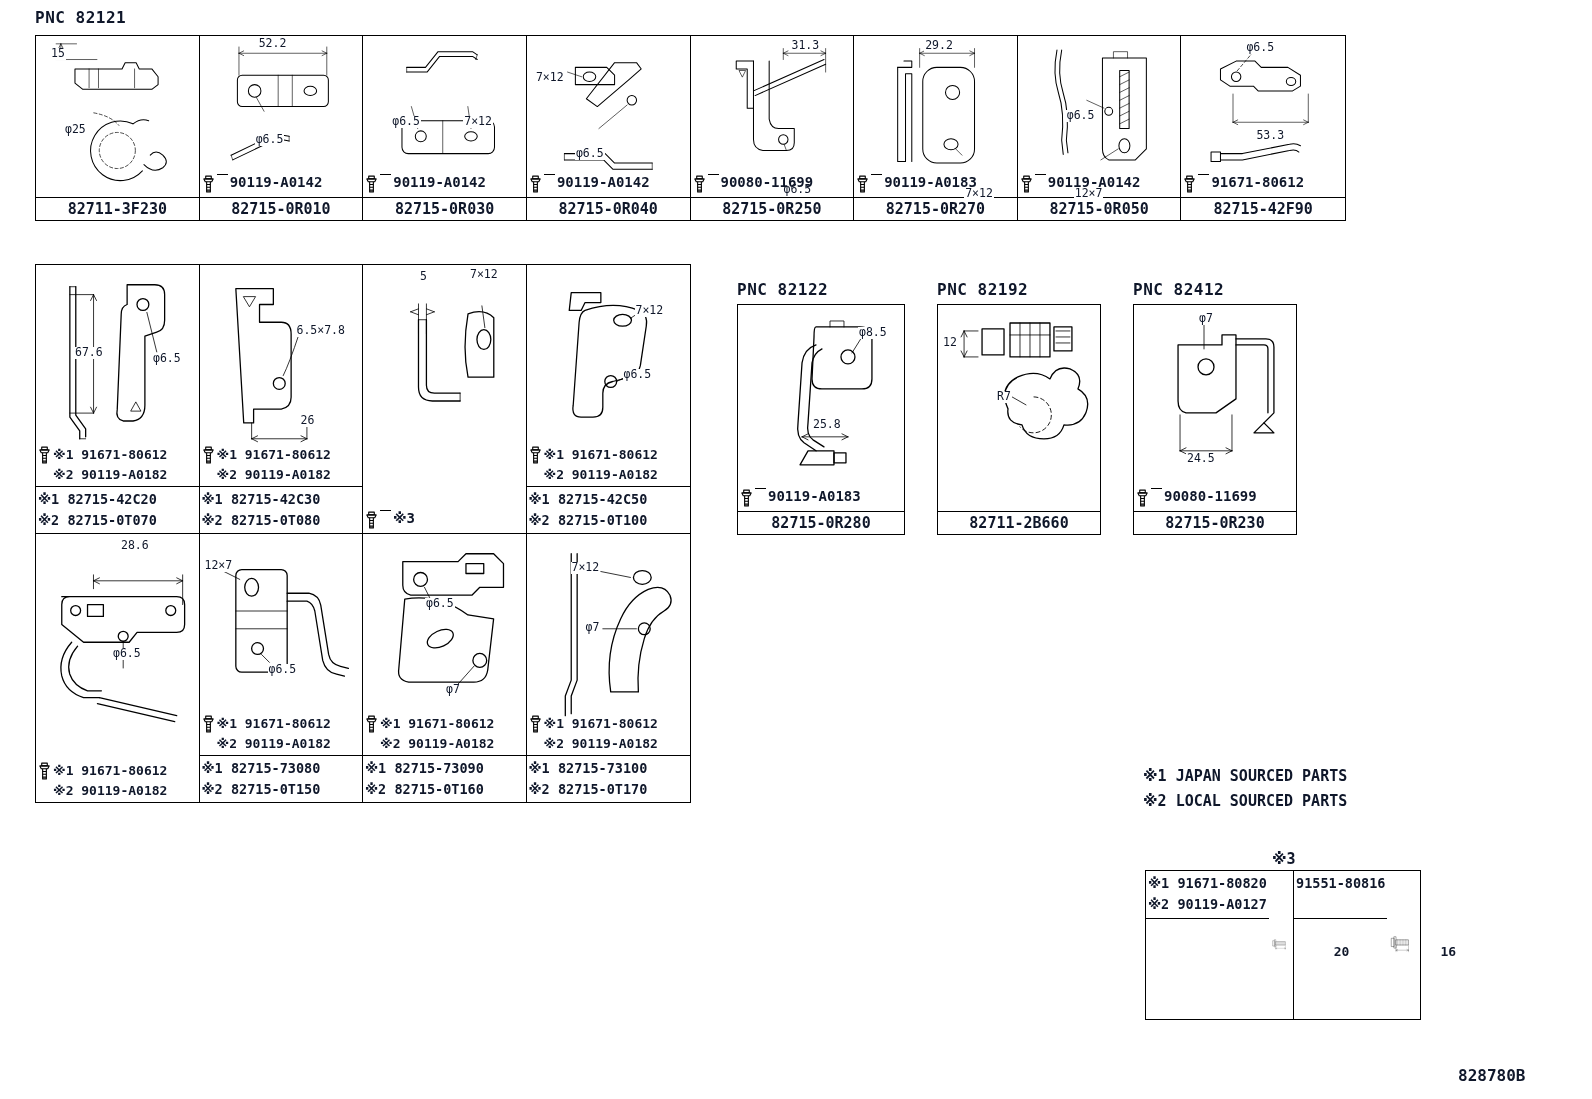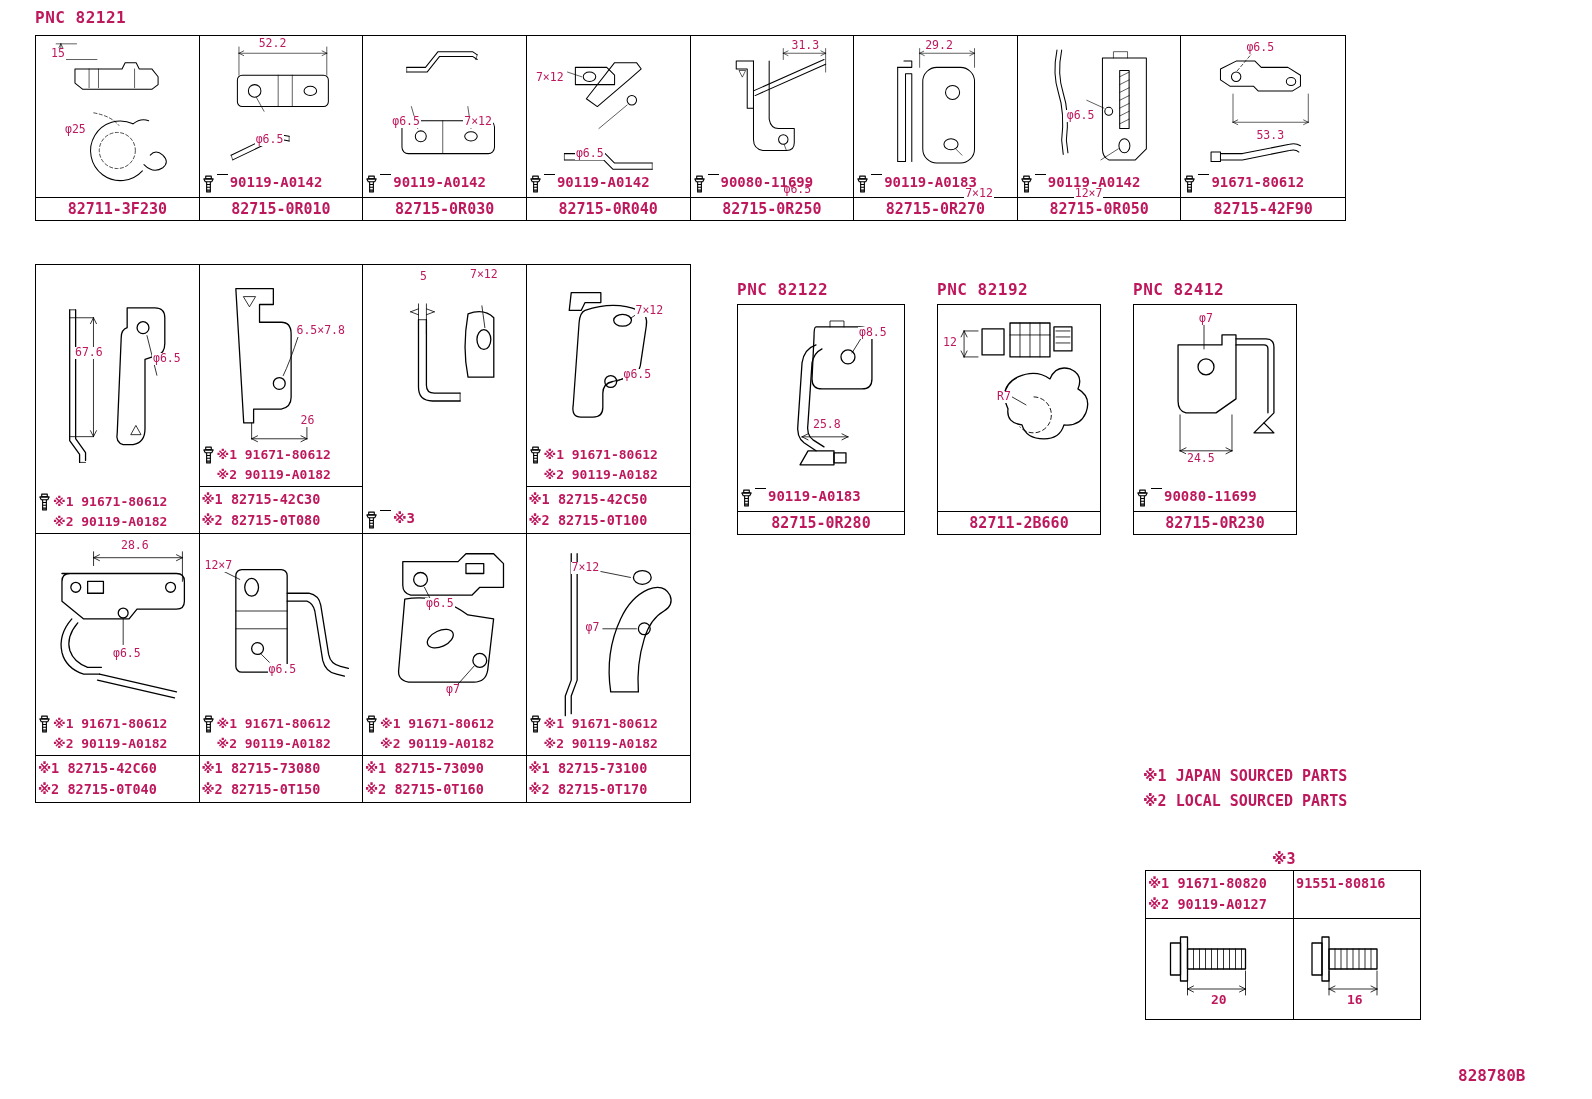--- a/index.html
+++ b/index.html
@@ -1,17 +1,17 @@
 <!DOCTYPE html>
 <html><head>
 <meta charset="utf-8">
 <style>
   *{box-sizing:border-box;margin:0;padding:0}
   html,body{background:#fff}
-  #page{position:relative;width:1592px;height:1099px;background:#fff;color:#be185d;
+  #page{position:relative;width:1592px;height:1099px;background:#fff;color:#0f172a;
         font-family:"DejaVu Sans Mono","DejaVu Sans",monospace;overflow:hidden}
   .pnc{position:absolute;font-size:16px;font-weight:700;white-space:nowrap;letter-spacing:.5px}
   .block{position:absolute;display:grid;border:1.6px solid #000;background:#fff}
   #row1{left:35px;top:35px;width:1311px;height:186px;grid-template-columns:repeat(8,1fr)}
   #row2{left:35px;top:264px;width:656px;height:270px;grid-template-columns:repeat(4,1fr)}
   #row3{left:35px;top:533px;width:656px;height:270px;grid-template-columns:repeat(4,1fr)}
   .pbox{position:absolute;border:1.6px solid #000;display:flex;flex-direction:column;background:#fff}
   .cell{position:relative;border-right:1.6px solid #000;display:flex;flex-direction:column;min-width:0}
   .cell:last-child{border-right:0}
   .draw{position:relative;flex:1 1 auto}
@@ -24,21 +24,21 @@
   .bolt-svg{width:13px;height:21px;flex:0 0 auto}
   .dash{width:11px;border-top:1.5px solid #000}
   .boltnum{font-size:14px;font-weight:700;white-space:nowrap}
   .boltnum.sm{font-size:13px;line-height:1.5}
   .boltcol{display:flex;flex-direction:column}
   .pn{border-top:1.6px solid #000;text-align:center;font-size:15px;font-weight:700;line-height:1.35;padding:1px 0;white-space:nowrap}
   .pn2{text-align:left;font-size:13.5px;padding:2px 2px;line-height:1.55}
   .legend{position:absolute;left:1143px;top:764px;font-size:15px;font-weight:700;line-height:1.65;white-space:nowrap}
   #note3caption{position:absolute;left:1272px;top:850px;font-size:15px;font-weight:700}
   #note3{position:absolute;left:1145px;top:870px;width:276px;height:150px;border:1.6px solid #000;display:grid;grid-template-columns:148px 1fr;background:#fff}
-  .ncol{position:relative;border-right:1.6px solid #000;display:flex;flex-direction:column;min-width:0}
+  .ncol{position:relative;border-right:1.6px solid #000;display:flex;flex-direction:row;min-width:0}
   .ncol:last-child{border-right:0}
   .nhead{height:48px;border-bottom:1.6px solid #000;font-size:13.5px;font-weight:700;padding:2px 2px;line-height:1.55;white-space:nowrap}
   .nbody{position:relative;flex:1}
   .doccode{position:absolute;left:1458px;top:1066px;font-size:16px;font-weight:700}
 </style>
 </head>
 <body>
 
 <div id="page">
 
@@ -272,20 +272,24 @@
         <span class="dim" style="left:116px;top:88px">φ6.5</span>
         <div class="boltline">
           <svg class="bolt-svg">
               <use href="#bolt"></use>
             </svg>
           <div class="boltcol">
             <span class="boltnum sm">※1 91671-80612</span>
             <span class="boltnum sm">※2 90119-A0182</span>
           </div>
         </div>
+      </div>
+      <div class="pn pn2">
+        <div>※1 82715-42C20</div>
+        <div>※2 82715-0T070</div>
       </div>
     </div>
 
     <div class="cell">
       <div class="draw">
         <svg class="art" viewBox="0 0 164 224">
           <path d="M36 24 h38 v16 h-14 v18 h22 q10 0 10 12 v64 q0 10 -10 12 h-28 v14 h-10 z"></path>
           <path class="thin" d="M44 32 h12 l-6 10 z"></path>
           <circle cx="80" cy="120" r="6"></circle>
           <path class="thin" d="M100 70 q-10 30 -16 42"></path>
@@ -382,24 +386,20 @@
         <span class="dim" style="left:76px;top:114px">φ6.5</span>
         <div class="boltline">
           <svg class="bolt-svg">
               <use href="#bolt"></use>
             </svg>
           <div class="boltcol">
             <span class="boltnum sm">※1 91671-80612</span>
             <span class="boltnum sm">※2 90119-A0182</span>
           </div>
         </div>
-      </div>
-      <div class="pn pn2">
-        <div>※1 82715-42C60</div>
-        <div>※2 82715-0T040</div>
       </div>
     </div>
 
     <div class="cell">
       <div class="draw">
         <svg class="art" viewBox="0 0 164 224">
           <path class="thin" d="M24 38 l16 8"></path>
           <rect x="36" y="36" width="52" height="104" rx="6"></rect>
           <path class="thin" d="M36 78 h52 M36 96 h52"></path>
           <ellipse cx="52" cy="54" rx="7" ry="9"></ellipse>

